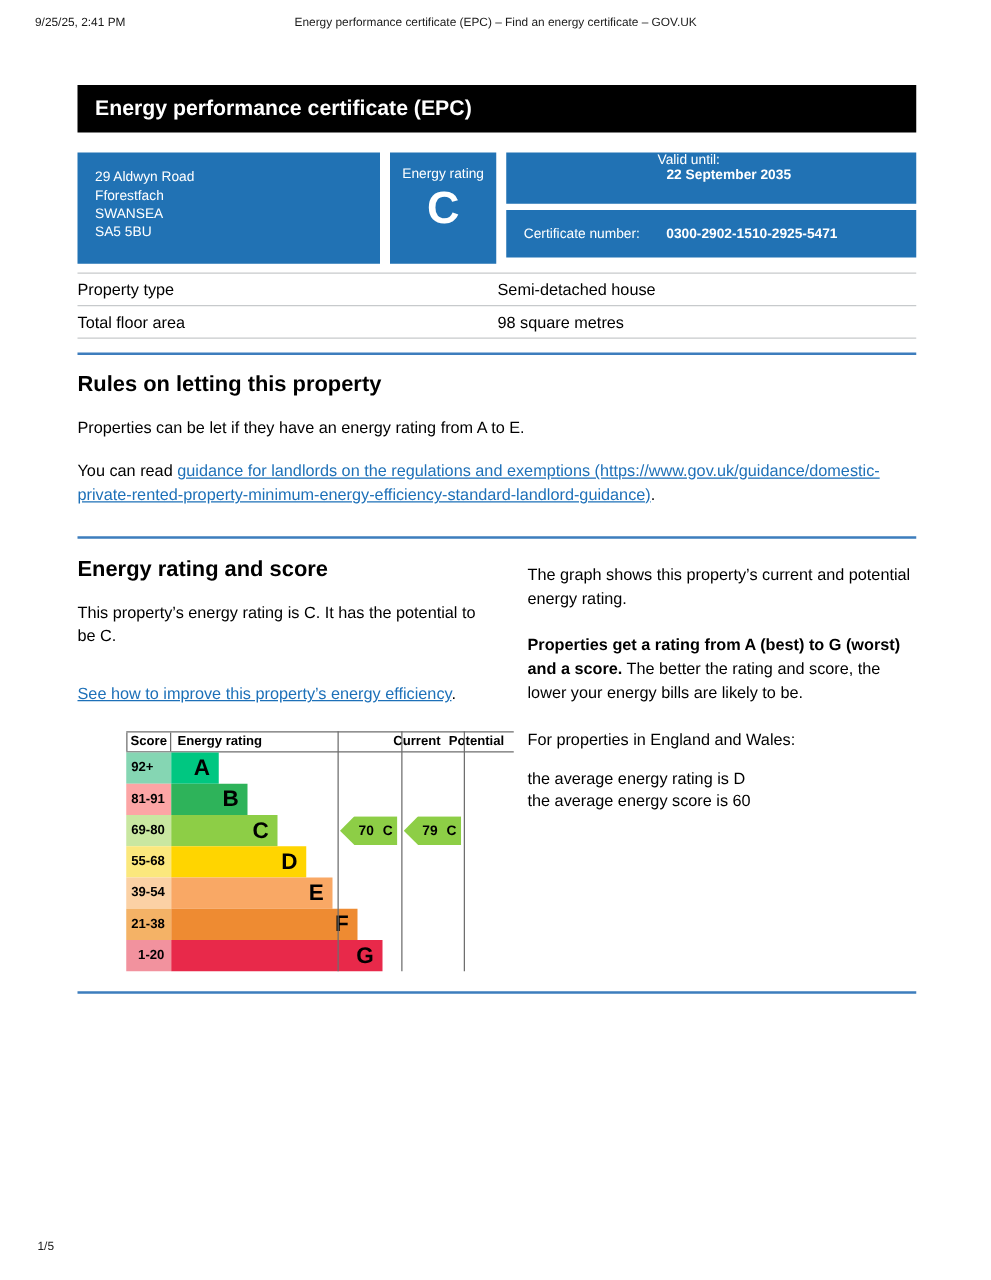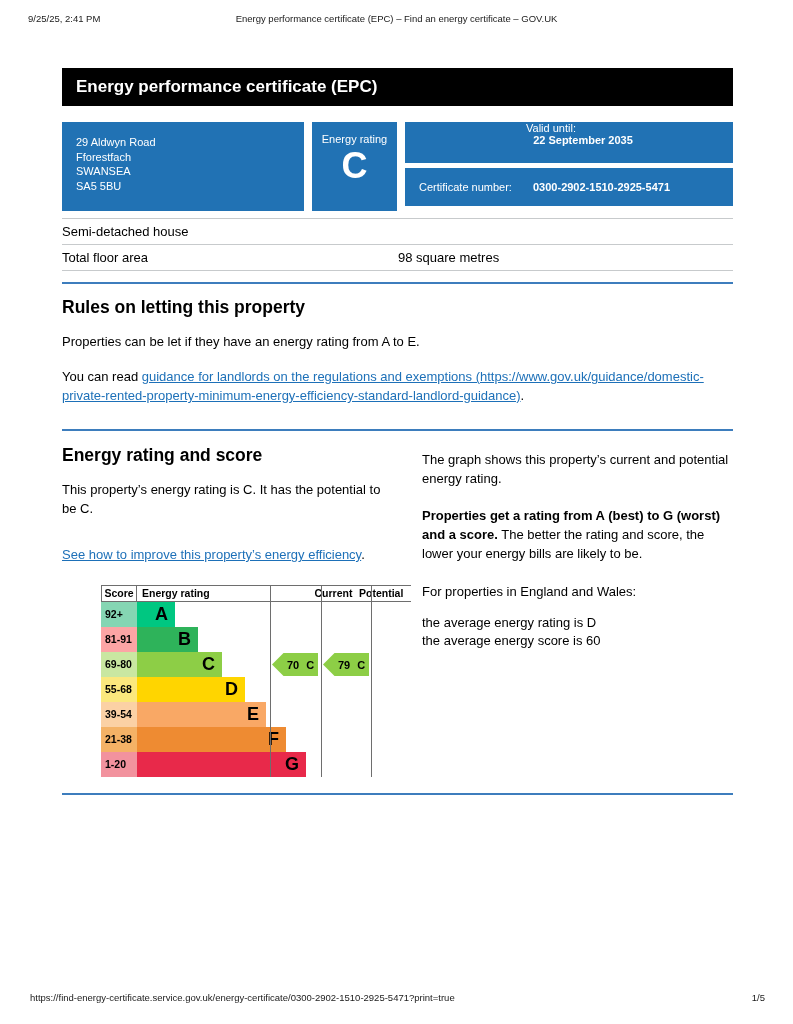--- a/index.html
+++ b/index.html
@@ -104,20 +104,21 @@
       </div>
       <div class="bluebox kv-box cert">
         <span class="kv-label">Certificate number:</span>
         <span class="kv-value">0300-2902-1510-2925-5471</span>
       </div>
     </div>
   </div>
 
   <div class="prop-table">
     <div class="prop-row">
+      <div class="prop-label">Property type</div>
       <div class="prop-value">Semi-detached house</div>
     </div>
     <div class="prop-row">
       <div class="prop-label">Total floor area</div>
       <div class="prop-value">98 square metres</div>
     </div>
   </div>
 
   <hr class="blue-rule rule-1">
 
@@ -158,21 +159,21 @@
             </div>
             <div class="band-row">
               <div class="score-cell" style="background: rgb(251, 209, 165);">39-54</div>
               <div class="band-bar" style="background: rgb(249, 168, 101); width: 129px;">E</div>
             </div>
             <div class="band-row">
               <div class="score-cell" style="background: rgb(244, 178, 102);">21-38</div>
               <div class="band-bar" style="background: rgb(238, 139, 50); width: 149px;">F</div>
             </div>
             <div class="band-row">
-              <div class="score-cell" style="background: rgb(242, 146, 158);">1-20</div>
+              <div class="score-cell" style="background: rgb(242, 146, 158); text-align: center;">1-20</div>
               <div class="band-bar" style="background: rgb(232, 41, 74); width: 169px;">G</div>
             </div>
           </div>
           <div class="vline" style="left: 208px;"></div>
           <div class="vline" style="left: 259px;"></div>
           <div class="vline" style="left: 309px;"></div>
           <div class="epc-arrow" style="background: rgb(141, 206, 70); width: 46px; height: 23px; left: 210px; top: 68px;">
             <span>70</span>
             <span>C</span>
           </div>
@@ -191,15 +192,14 @@
         <span>the average energy score is 60</span>
       </p>
     </div>
   </div>
 
   <hr class="blue-rule rule-3">
 
 </div>
 
 <div class="print-footer">
-  <span>https://find-energy-certificate.service.gov.uk/energy-certificate/0300-2902-1510-2925-5471?print=true</span>
   <span>1/5</span>
 </div>
 
 </body></html>

